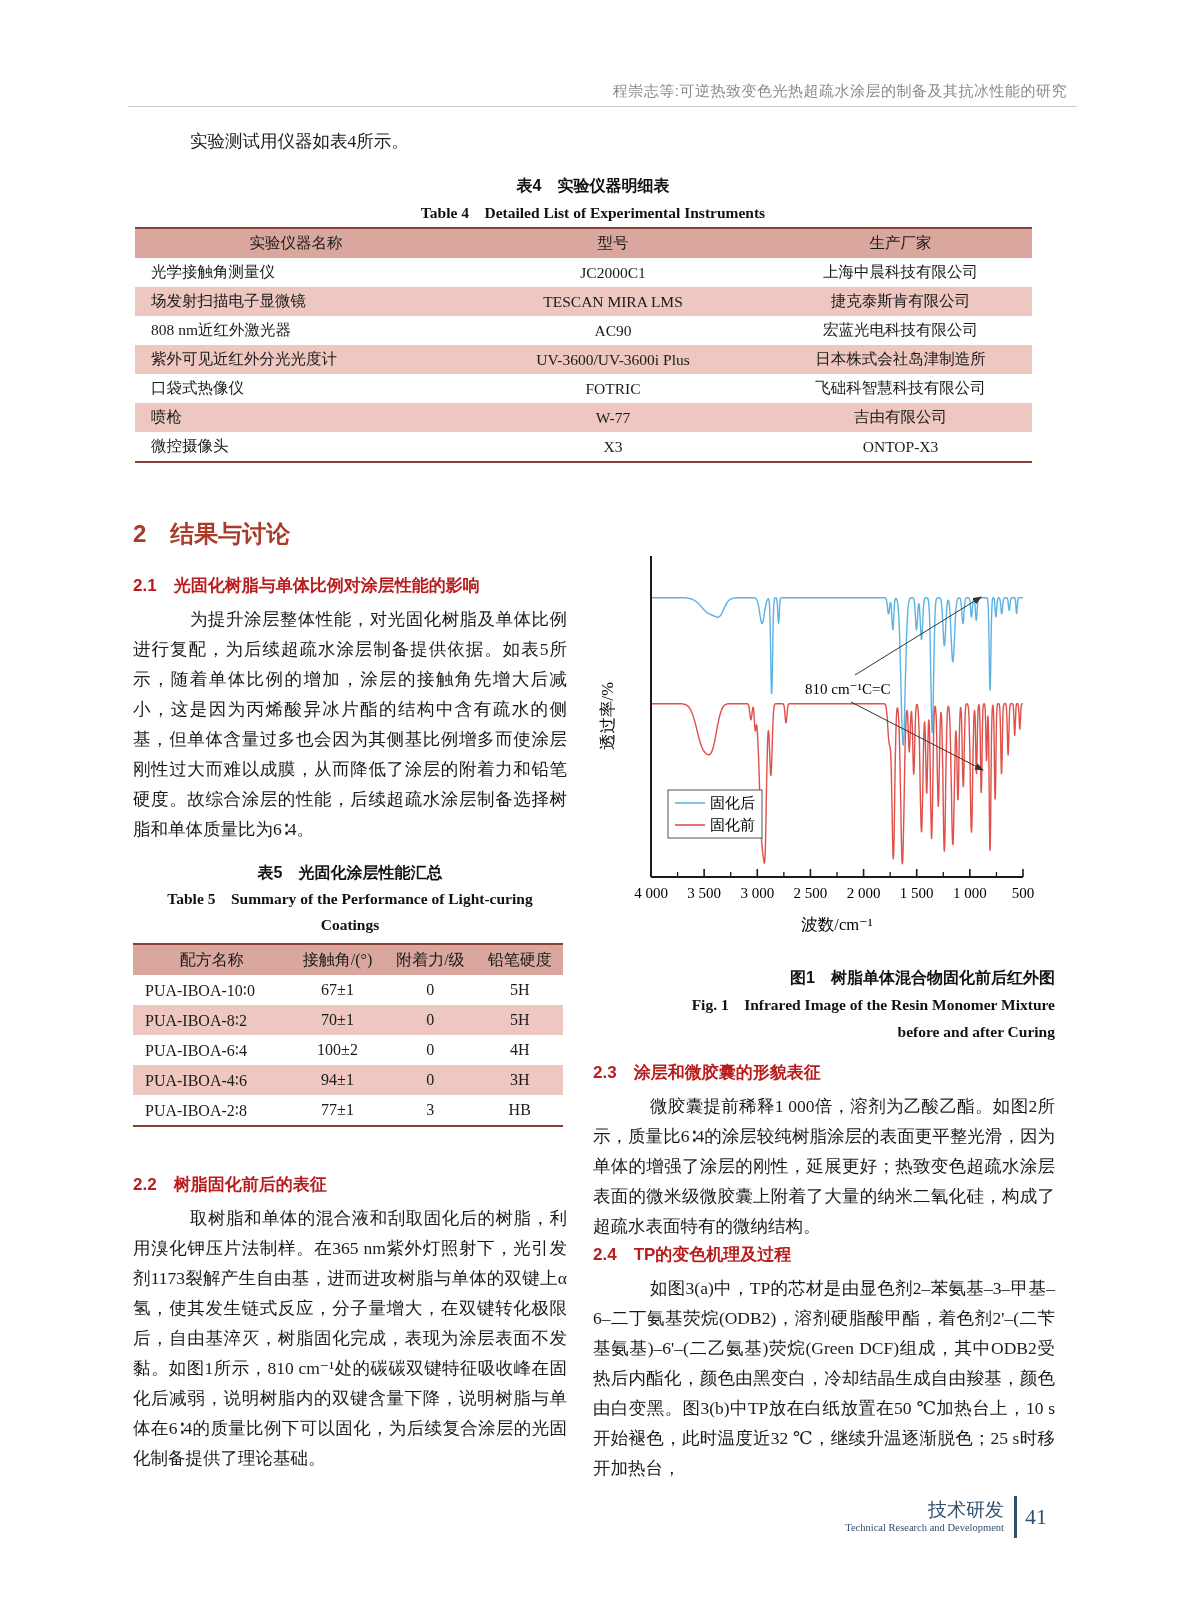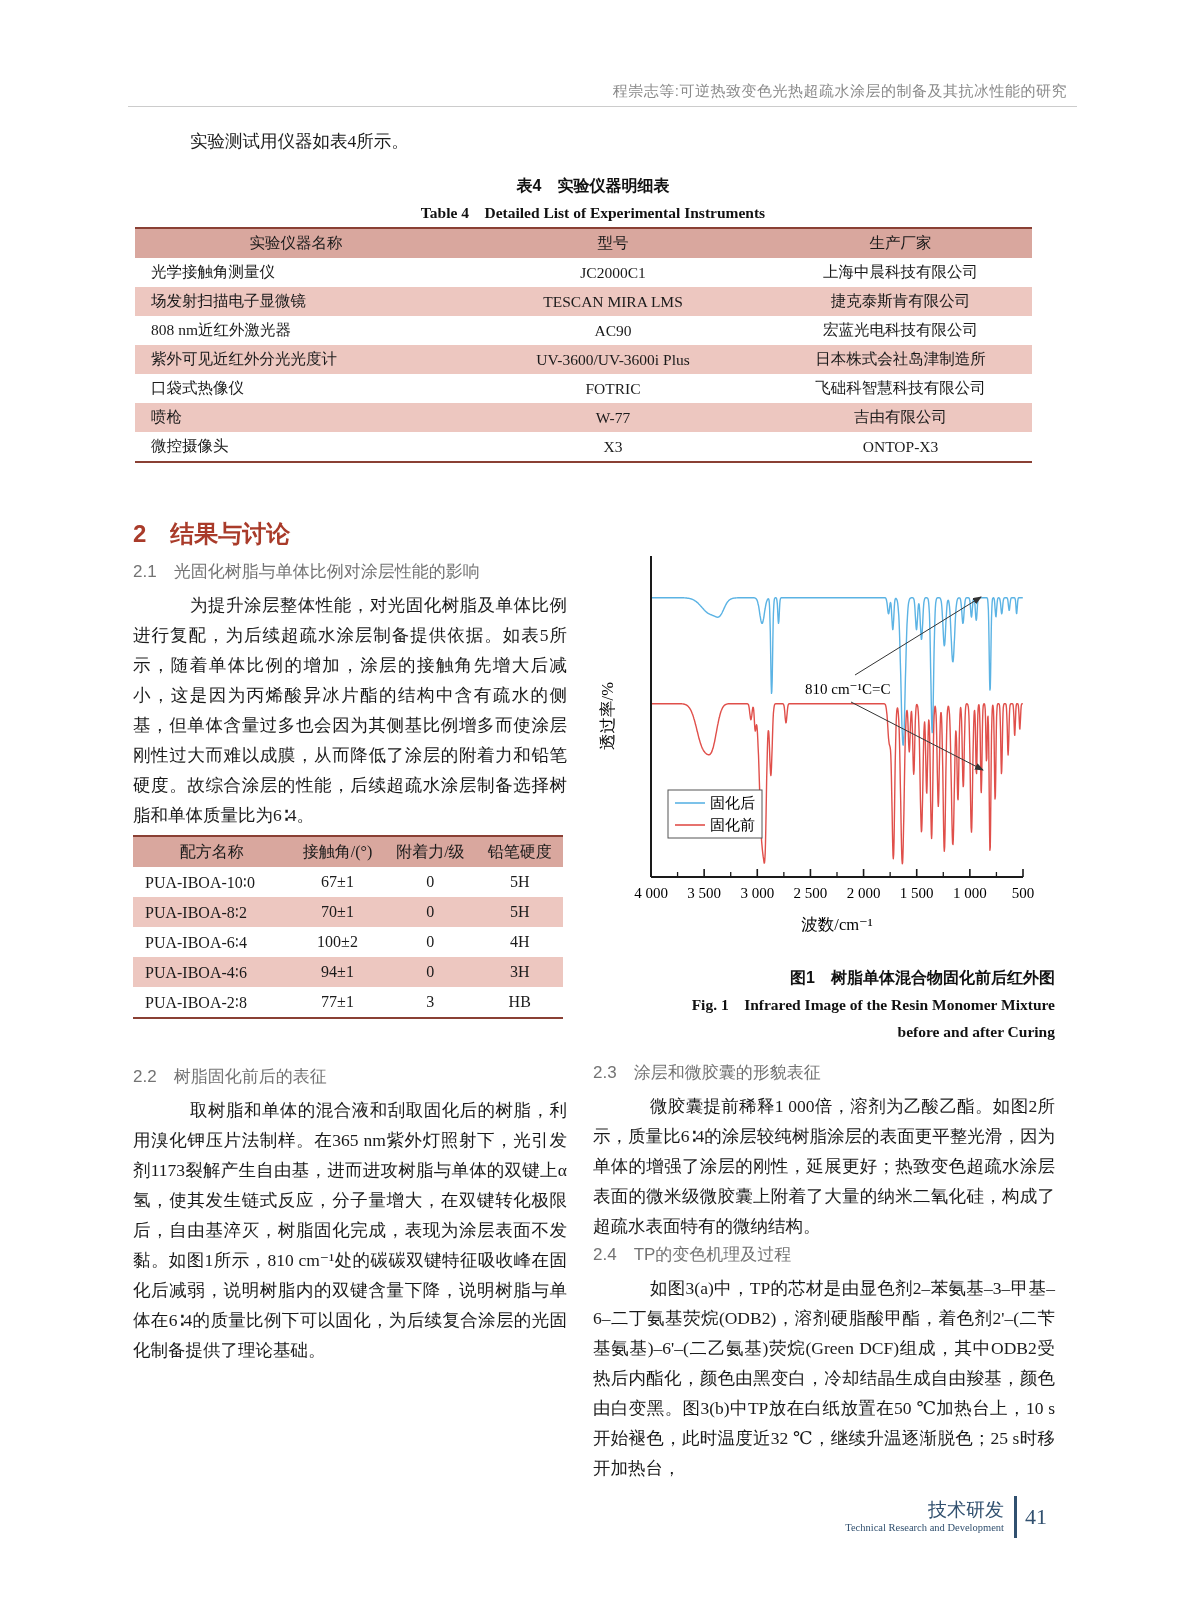--- a/index.html
+++ b/index.html
@@ -31,24 +31,24 @@
   .t4 th{background:#d9a79e;text-align:center;}
   .t4 td{text-align:center;}
   .t4 td:first-child{text-align:left;padding-left:16px;width:300px;}
   .t4 th:first-child{width:300px;}
   .t4 td:nth-child(2),.t4 th:nth-child(2){width:300px;}
   .t4 tbody tr:nth-child(even) td{background:#edc7c0;}
   
   .cols{position:absolute;top:514px;left:133px;width:922px;display:flex;gap:26px;}
   .col-left{width:434px;flex:0 0 434px;}
   .col-right{width:462px;flex:0 0 462px;}
-  h2.sec{margin:4px 0 10px 0;font-family:"Liberation Sans","DejaVu Sans",sans-serif;
+  h2.sec{margin:4px 0 24px 0;font-family:"Liberation Sans","DejaVu Sans",sans-serif;
       font-size:24px;font-weight:bold;color:#a93b2a;line-height:32px;}
   h3.sub{margin:0 0 6px 0;font-family:"Liberation Sans","DejaVu Sans",sans-serif;
-      font-size:17px;font-weight:normal;color:#737373;line-height:24px;}
+      font-size:17px;font-weight:bold;color:#b91c1c;line-height:24px;}
   p.body{margin:0;font-size:17.5px;line-height:30px;text-align:justify;text-indent:57px;}
   .t5cap{margin-top:16px;text-align:center;line-height:26px;}
   .t5{width:430px;margin-top:5px;font-size:16px;
       border-top:2.5px solid #8a4034;border-bottom:2.5px solid #8a4034;}
   .t5 th,.t5 td{height:30px;padding:0 2px;font-weight:normal;text-align:center;}
   .t5 th{background:#d9a79e;}
   .t5 td:first-child{text-align:left;padding-left:12px;}
   .t5 tbody tr:nth-child(even) td{background:#edc7c0;}
   .h22{margin-top:46px !important;}
   
@@ -127,20 +127,25 @@
       </tbody>
   </table>
 
   <div class="cols">
 
     <div class="col-left">
       <h2 class="sec">2　结果与讨论</h2>
       <h3 class="sub">2.1　光固化树脂与单体比例对涂层性能的影响</h3>
       <p class="body">为提升涂层整体性能，对光固化树脂及单体比例进行复配，为后续超疏水涂层制备提供依据。如表5所示，随着单体比例的增加，涂层的接触角先增大后减小，这是因为丙烯酸异冰片酯的结构中含有疏水的侧基，但单体含量过多也会因为其侧基比例增多而使涂层刚性过大而难以成膜，从而降低了涂层的附着力和铅笔硬度。故综合涂层的性能，后续超疏水涂层制备选择树脂和单体质量比为6∶4。</p>
 
+      <div class="t5cap">
+        <div class="cap-cn">表5　光固化涂层性能汇总</div>
+        <div class="cap-en">Table 5　Summary of the Performance of Light-curing</div>
+        <div class="cap-en">Coatings</div>
+      </div>
 
       <table class="t5">
         <thead>
             <tr>
               <th>配方名称</th>
               <th>接触角/(°)</th>
               <th>附着力/级</th>
               <th>铅笔硬度</th>
             </tr>
           </thead>

